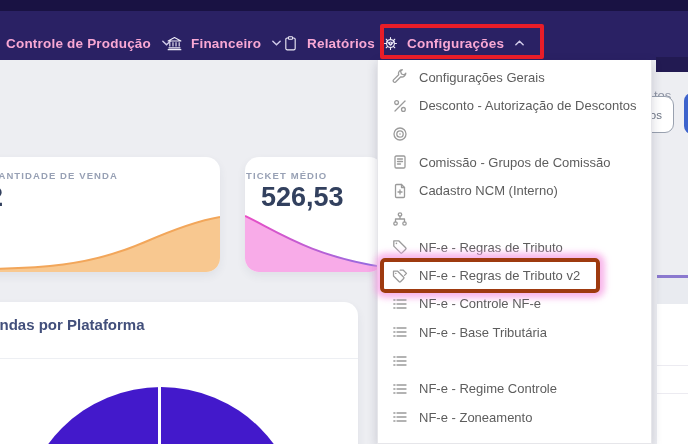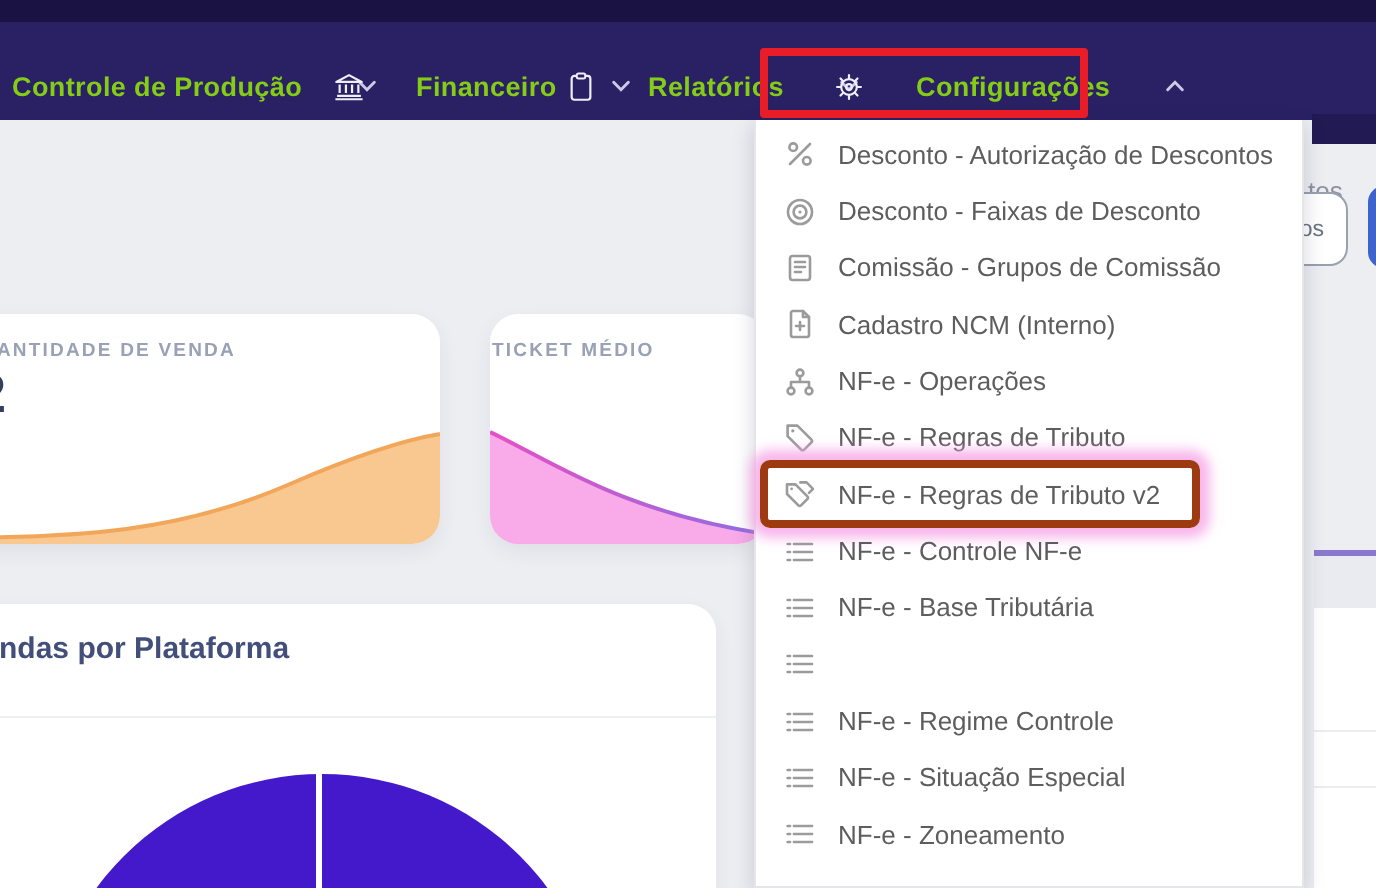--- a/index.html
+++ b/index.html
@@ -15,22 +15,22 @@
   .topnav {
     position:absolute; left:0; top:0; width:688px; height:60px;
     background:#2a2164;
   }
   .topnav .topstrip {
     position:absolute; left:0; top:0; width:100%; height:11px;
     background:#191243;
   }
   .nav-item {
     position:absolute; top:30px; height:26px;
-    display:flex; align-items:center; gap:25px;
-    color:#84cc16; font-size:13.5px; font-weight:600;
+    display:flex; align-items:center; gap:8px;
+    color:#f9a8d4; font-size:13.5px; font-weight:600;
     letter-spacing:.2px; cursor:pointer; white-space:nowrap;
   }
   .nav-item svg { display:block; }
   .nav-ico { width:17px; height:17px; }
   .chev { width:11px; height:10px; margin-left:2px; }
   
   .red-box {
     position:absolute; left:380px; top:24px; width:164px; height:35px;
     border:4px solid #e81d28; border-radius:2px; pointer-events:none; z-index:40;
   }
@@ -149,21 +149,21 @@
     <svg class="nav-ico" viewBox="0 0 20 20">
       <rect x="4.5" y="3.5" width="11" height="14" rx="1.6" fill="none" stroke="#efedf8" stroke-width="1.3"></rect>
       <rect x="7.5" y="2" width="5" height="3" rx="1" fill="#2a2164" stroke="#efedf8" stroke-width="1.2"></rect>
     </svg>
     <span>Relatórios</span>
     <svg class="chev" viewBox="0 0 12 10">
         <polyline points="2,3 6,7 10,3" fill="none" stroke="#cfc9e8" stroke-width="1.6" stroke-linecap="round"></polyline>
       </svg>
   </div>
 
-  <div class="nav-item" style="left:416px;">
+  <div class="nav-item" style="left:382px;">
     <svg class="nav-ico" viewBox="0 0 20 20">
       <circle cx="10" cy="10" r="4.6" fill="none" stroke="#efedf8" stroke-width="1.3"></circle>
       <circle cx="10" cy="10" r="1.7" fill="none" stroke="#efedf8" stroke-width="1.2"></circle>
       <path d="M14.8 10 H17 M13.4 13.4 L15 15 M10 14.8 V17 M6.6 13.4 L5 15 M5.2 10 H3 M6.6 6.6 L5 5 M10 5.2 V3 M13.4 6.6 L15 5" stroke="#efedf8" stroke-width="1.3" stroke-linecap="round"></path>
     </svg>
     <span>Configurações</span>
     <svg class="chev" viewBox="0 0 12 10">
         <polyline points="2,7 6,3 10,7" fill="none" stroke="#cfc9e8" stroke-width="1.6" stroke-linecap="round"></polyline>
       </svg>
   </div>
@@ -182,20 +182,21 @@
   <div class="kpi-title">QUANTIDADE DE VENDA</div>
   <div class="kpi-value">2</div>
   <svg class="spark" viewBox="0 0 250 58" preserveAspectRatio="none">
     <path d="M0 55 C70 55 120 52 175 28 C205 15 232 6 250 3 L250 58 L0 58 Z" fill="#f8c890"></path>
     <path d="M0 55 C70 55 120 52 175 28 C205 15 232 6 250 3" fill="none" stroke="#f2a65a" stroke-width="2"></path>
   </svg>
 </div>
 
 <div class="kpi-card" id="card2">
   <div class="kpi-title">TICKET MÉDIO</div>
+  <div class="kpi-value">526,53</div>
   <svg class="spark" viewBox="0 0 138 58" preserveAspectRatio="none">
     <defs>
       <linearGradient id="pinkline" x1="0" y1="0" x2="1" y2="0">
         <stop offset="0" stop-color="#e84fc6"></stop>
         <stop offset="1" stop-color="#8e6ee2"></stop>
       </linearGradient>
     </defs>
     <path d="M0 2 C30 16 65 42 138 53 L138 58 L0 58 Z" fill="#f8abe8"></path>
     <path d="M0 2 C30 16 65 42 138 53" fill="none" stroke="url(#pinkline)" stroke-width="2"></path>
   </svg>
@@ -211,36 +212,43 @@
 <div class="bg-table">
   <div class="thead"></div>
   <div class="row-div" style="top:87px;"></div>
   <div class="row-div" style="top:115px;"></div>
 </div>
 
 <div class="dropdown" id="dropdown-menu">
     <div class="menu-item">
       <span style="display: flex;">
         <svg viewBox="0 0 16 16">
+          <path d="M13.8 4.2a3.8 3.8 0 0 1-5 3.6L3.6 13a1.5 1.5 0 0 1-2.1-2.1l5.2-5.2a3.8 3.8 0 0 1 3.6-5L8.6 2.4l.9 2.6 2.6.9z" fill="none" stroke="#9b9b9b" stroke-width="1.3" stroke-linecap="round" stroke-linejoin="round"></path>
+        </svg>
+      </span>
+      <span>Configurações Gerais</span>
+    </div>
+    <div class="menu-item">
+      <span style="display: flex;">
+        <svg viewBox="0 0 16 16">
           <line x1="3" y1="13" x2="13" y2="3" fill="none" stroke="#9b9b9b" stroke-width="1.3" stroke-linecap="round" stroke-linejoin="round"></line>
           <circle cx="4.6" cy="4.6" r="1.9" fill="none" stroke="#9b9b9b" stroke-width="1.3" stroke-linecap="round" stroke-linejoin="round"></circle>
           <circle cx="11.4" cy="11.4" r="1.9" fill="none" stroke="#9b9b9b" stroke-width="1.3" stroke-linecap="round" stroke-linejoin="round"></circle>
         </svg>
       </span>
       <span>Desconto - Autorização de Descontos</span>
     </div>
     <div class="menu-item">
       <span style="display: flex;">
         <svg viewBox="0 0 16 16">
           <circle cx="8" cy="8" r="6" fill="none" stroke="#9b9b9b" stroke-width="1.3" stroke-linecap="round" stroke-linejoin="round"></circle>
           <circle cx="8" cy="8" r="3.2" fill="none" stroke="#9b9b9b" stroke-width="1.3" stroke-linecap="round" stroke-linejoin="round"></circle>
           <circle cx="8" cy="8" r="0.8" fill="#9b9b9b"></circle>
         </svg>
       </span>
-      <span>Desconto - Faixas de Desconto</span>
     </div>
     <div class="menu-item">
       <span style="display: flex;">
         <svg viewBox="0 0 16 16">
           <rect x="3" y="2" width="10" height="12" rx="1.2" fill="none" stroke="#9b9b9b" stroke-width="1.3" stroke-linecap="round" stroke-linejoin="round"></rect>
           <line x1="5.5" y1="5" x2="10.5" y2="5" fill="none" stroke="#9b9b9b" stroke-width="1.3" stroke-linecap="round" stroke-linejoin="round"></line>
           <line x1="5.5" y1="7.5" x2="10.5" y2="7.5" fill="none" stroke="#9b9b9b" stroke-width="1.3" stroke-linecap="round" stroke-linejoin="round"></line>
           <line x1="5.5" y1="10" x2="8.5" y2="10" fill="none" stroke="#9b9b9b" stroke-width="1.3" stroke-linecap="round" stroke-linejoin="round"></line>
         </svg>
       </span>
@@ -259,21 +267,20 @@
     </div>
     <div class="menu-item">
       <span style="display: flex;">
         <svg viewBox="0 0 16 16">
           <circle cx="8" cy="3.5" r="1.7" fill="none" stroke="#9b9b9b" stroke-width="1.3" stroke-linecap="round" stroke-linejoin="round"></circle>
           <circle cx="3.5" cy="12.5" r="1.7" fill="none" stroke="#9b9b9b" stroke-width="1.3" stroke-linecap="round" stroke-linejoin="round"></circle>
           <circle cx="12.5" cy="12.5" r="1.7" fill="none" stroke="#9b9b9b" stroke-width="1.3" stroke-linecap="round" stroke-linejoin="round"></circle>
           <path d="M8 5.2 V8 M8 8 H3.5 V10.8 M8 8 H12.5 V10.8" fill="none" stroke="#9b9b9b" stroke-width="1.3" stroke-linecap="round" stroke-linejoin="round"></path>
         </svg>
       </span>
-      <span>NF-e - Operações</span>
     </div>
     <div class="menu-item">
       <span style="display: flex;">
         <svg viewBox="0 0 16 16">
           <path d="M1.8 1.8h4.9l7 7a1 1 0 0 1 0 1.4L10 13.9a1 1 0 0 1-1.4 0l-6.8-6.8z" fill="none" stroke="#9b9b9b" stroke-width="1.3" stroke-linecap="round" stroke-linejoin="round"></path>
           <circle cx="4.4" cy="4.4" r="0.8" fill="#9b9b9b"></circle>
         </svg>
       </span>
       <span>NF-e - Regras de Tributo</span>
     </div>
@@ -343,28 +350,15 @@
       <span style="display: flex;">
         <svg viewBox="0 0 16 16">
           <line x1="1.8" y1="4" x2="3" y2="4" fill="none" stroke="#9b9b9b" stroke-width="1.3" stroke-linecap="round" stroke-linejoin="round"></line>
           <line x1="5" y1="4" x2="14" y2="4" fill="none" stroke="#9b9b9b" stroke-width="1.3" stroke-linecap="round" stroke-linejoin="round"></line>
           <line x1="1.8" y1="8" x2="3" y2="8" fill="none" stroke="#9b9b9b" stroke-width="1.3" stroke-linecap="round" stroke-linejoin="round"></line>
           <line x1="5" y1="8" x2="14" y2="8" fill="none" stroke="#9b9b9b" stroke-width="1.3" stroke-linecap="round" stroke-linejoin="round"></line>
           <line x1="1.8" y1="12" x2="3" y2="12" fill="none" stroke="#9b9b9b" stroke-width="1.3" stroke-linecap="round" stroke-linejoin="round"></line>
           <line x1="5" y1="12" x2="14" y2="12" fill="none" stroke="#9b9b9b" stroke-width="1.3" stroke-linecap="round" stroke-linejoin="round"></line>
         </svg>
       </span>
-      <span>NF-e - Situação Especial</span>
-    </div>
-    <div class="menu-item">
-      <span style="display: flex;">
-        <svg viewBox="0 0 16 16">
-          <line x1="1.8" y1="4" x2="3" y2="4" fill="none" stroke="#9b9b9b" stroke-width="1.3" stroke-linecap="round" stroke-linejoin="round"></line>
-          <line x1="5" y1="4" x2="14" y2="4" fill="none" stroke="#9b9b9b" stroke-width="1.3" stroke-linecap="round" stroke-linejoin="round"></line>
-          <line x1="1.8" y1="8" x2="3" y2="8" fill="none" stroke="#9b9b9b" stroke-width="1.3" stroke-linecap="round" stroke-linejoin="round"></line>
-          <line x1="5" y1="8" x2="14" y2="8" fill="none" stroke="#9b9b9b" stroke-width="1.3" stroke-linecap="round" stroke-linejoin="round"></line>
-          <line x1="1.8" y1="12" x2="3" y2="12" fill="none" stroke="#9b9b9b" stroke-width="1.3" stroke-linecap="round" stroke-linejoin="round"></line>
-          <line x1="5" y1="12" x2="14" y2="12" fill="none" stroke="#9b9b9b" stroke-width="1.3" stroke-linecap="round" stroke-linejoin="round"></line>
-        </svg>
-      </span>
       <span>NF-e - Zoneamento</span>
     </div>
   </div>
 
 </body></html>

